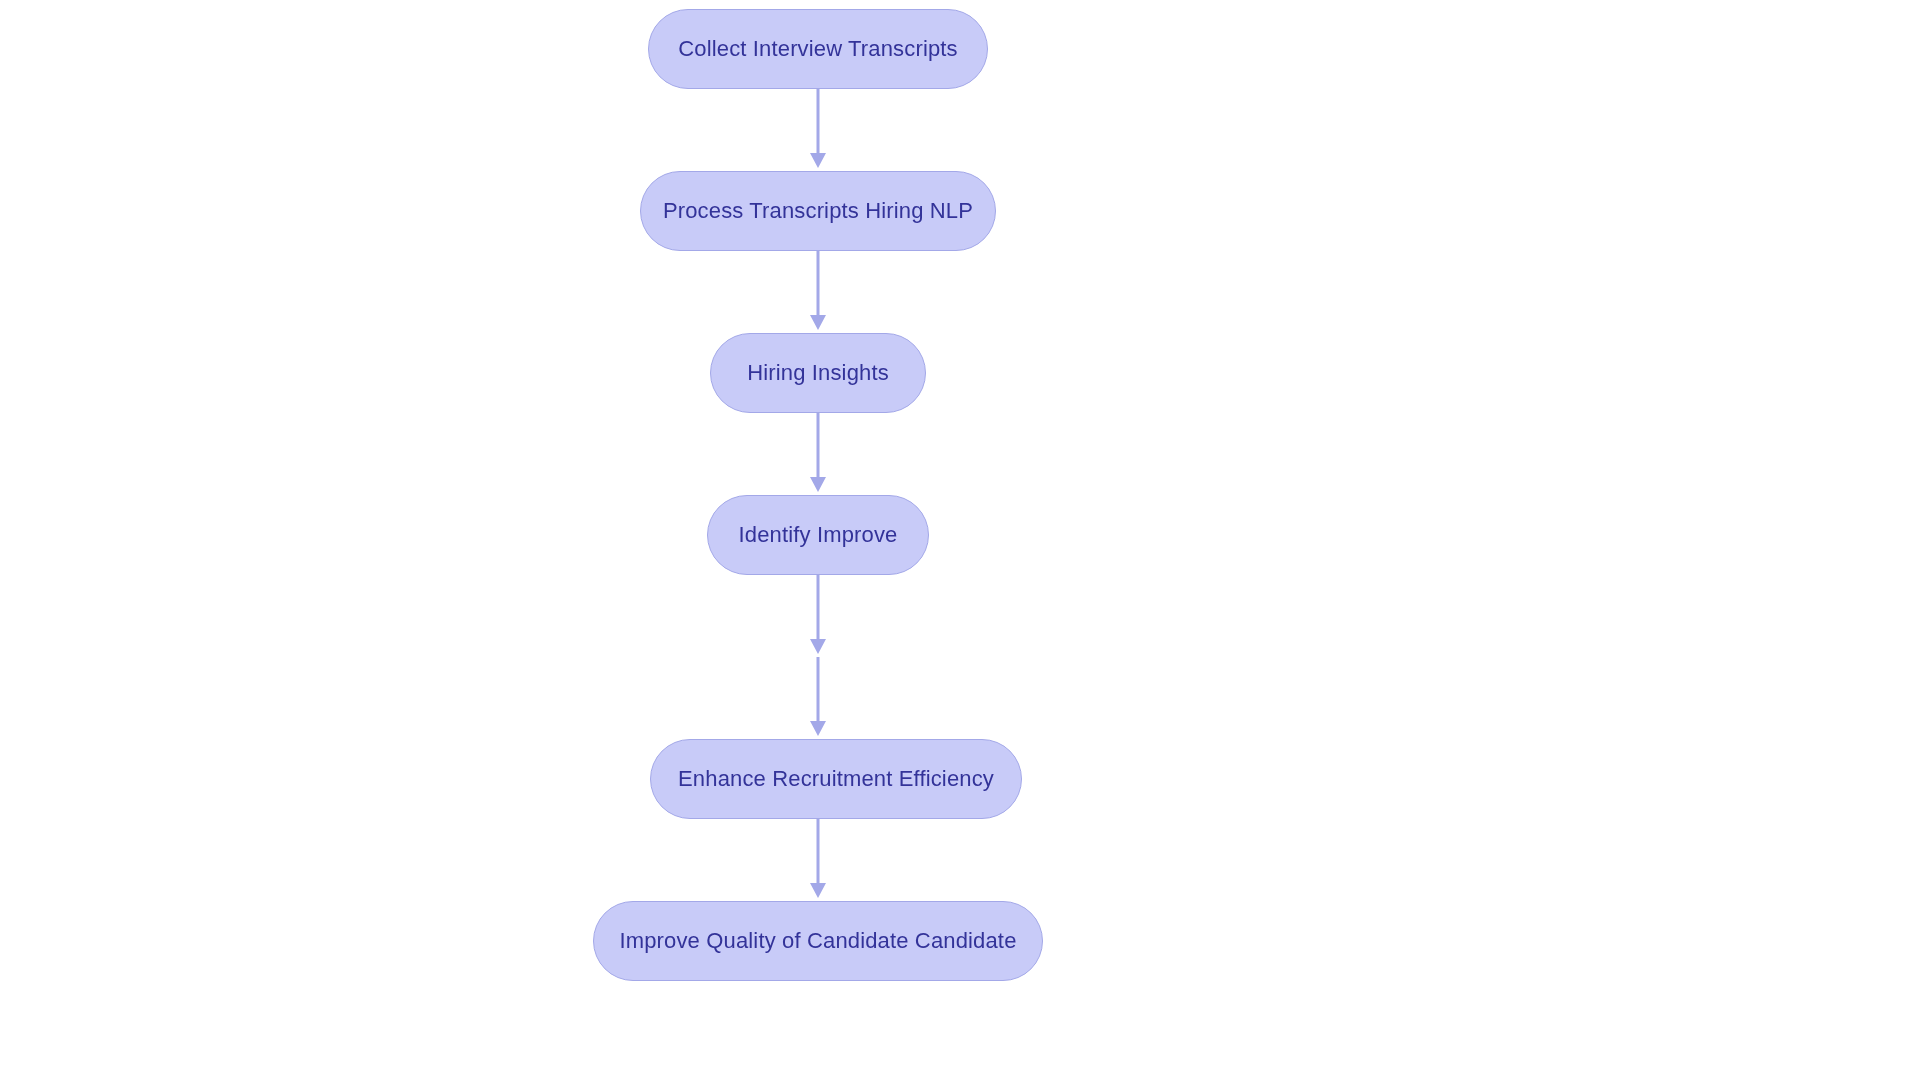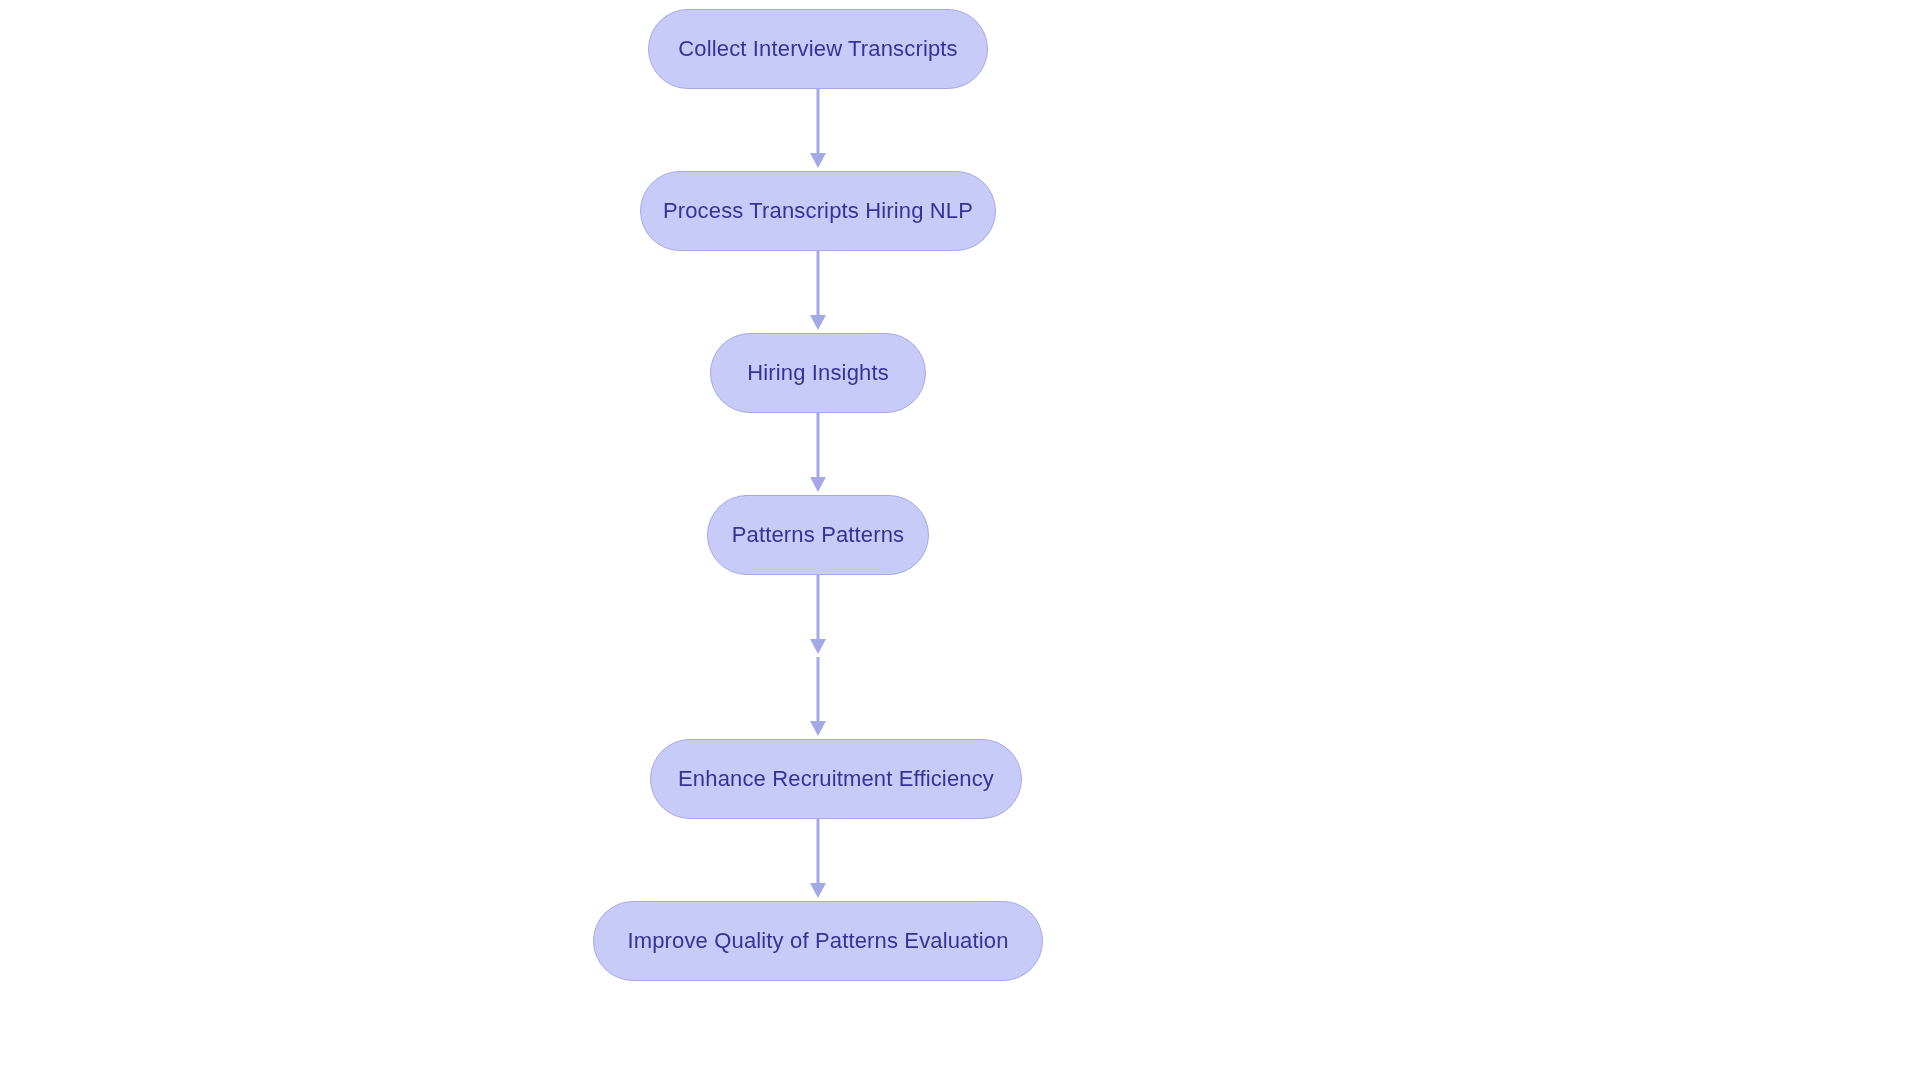--- a/index.html
+++ b/index.html
@@ -148,21 +148,21 @@
 
     <div class="connector">
       <div class="connector-inner">
         <div class="connector-line"></div>
         <div class="connector-head"></div>
       </div>
     </div>
 
     <div class="node-row n3">
       <div class="node" style="width:222px;">
-        <span class="node-label">Patterns Patterns</span>
+        <span class="node-label">Identify Improve</span>
       </div>
     </div>
 
     <div class="connector">
       <div class="connector-inner">
         <div class="connector-line"></div>
         <div class="connector-head"></div>
       </div>
     </div>
 
@@ -182,18 +182,18 @@
 
     <div class="connector">
       <div class="connector-inner">
         <div class="connector-line"></div>
         <div class="connector-head"></div>
       </div>
     </div>
 
     <div class="node-row n6">
       <div class="node" style="width:450px;">
-        <span class="node-label">Improve Quality of Patterns Evaluation</span>
+        <span class="node-label">Improve Quality of Candidate Candidate</span>
       </div>
     </div>
 
   </div>
 </div>
 
 </body></html>

